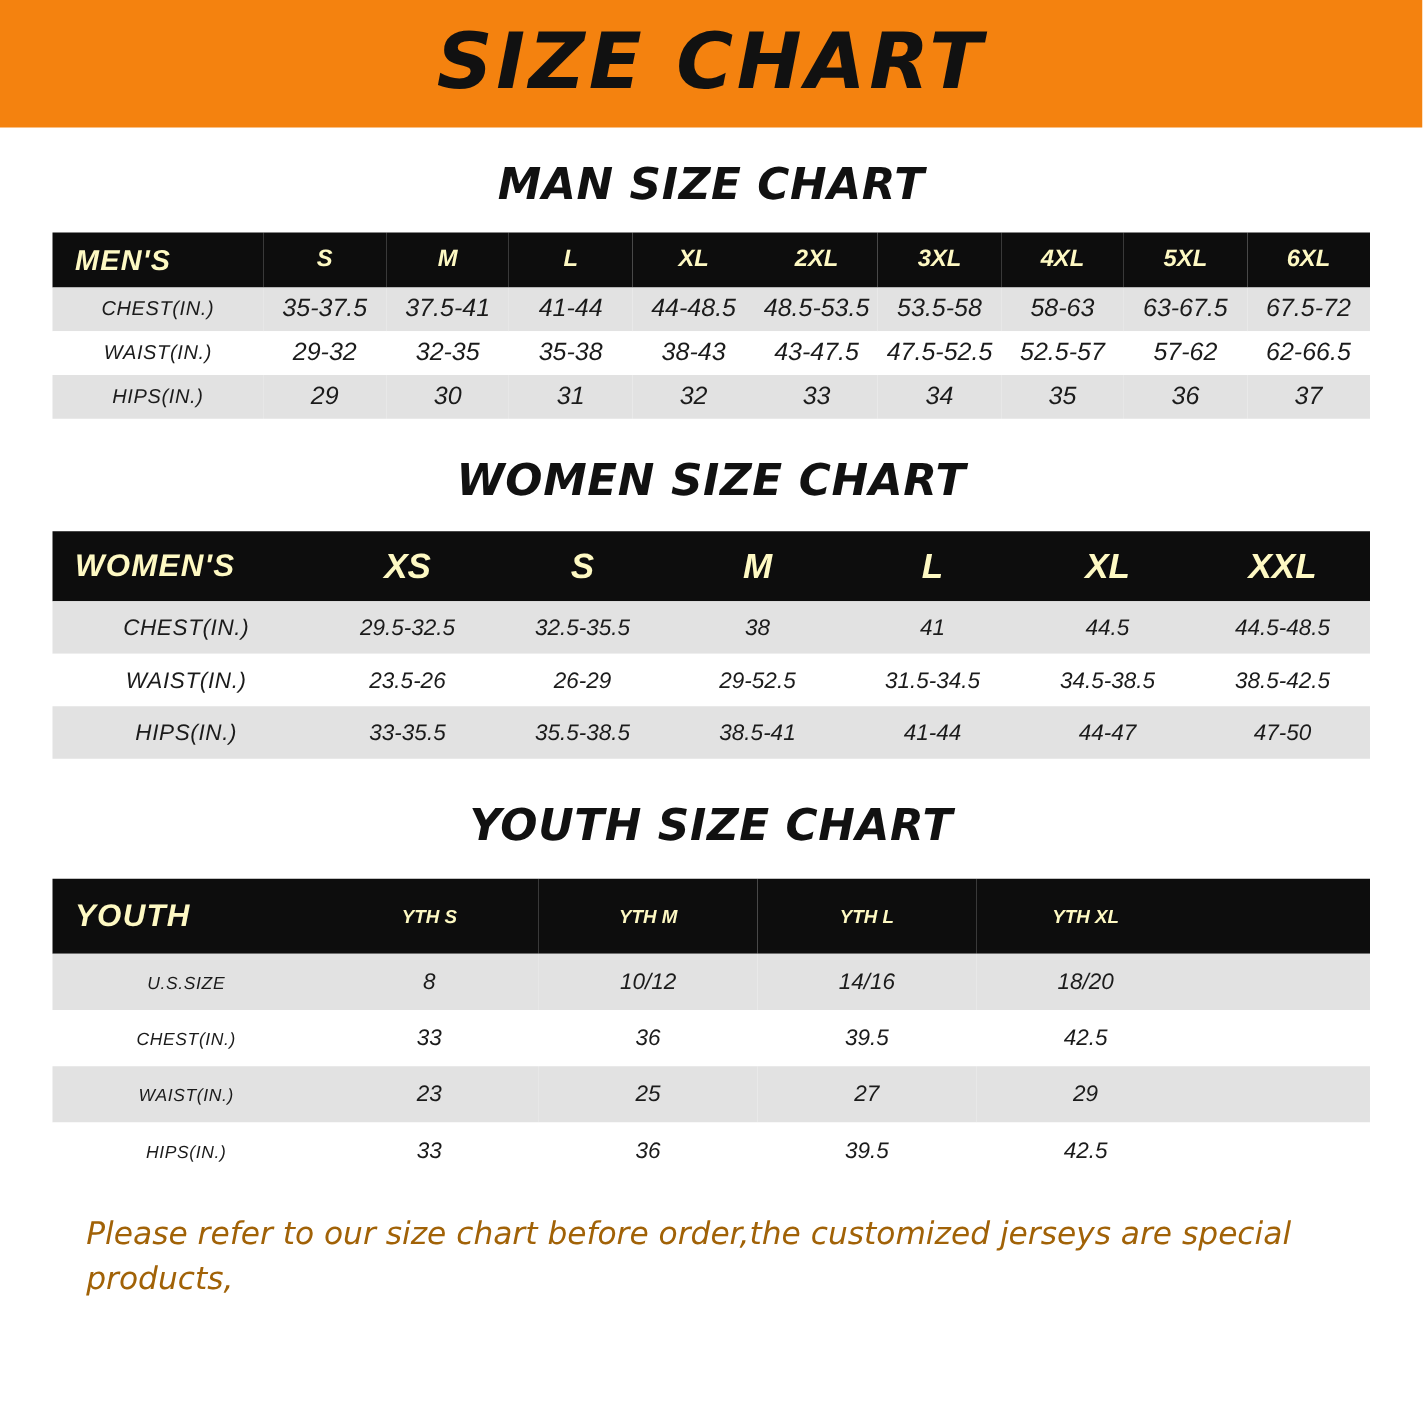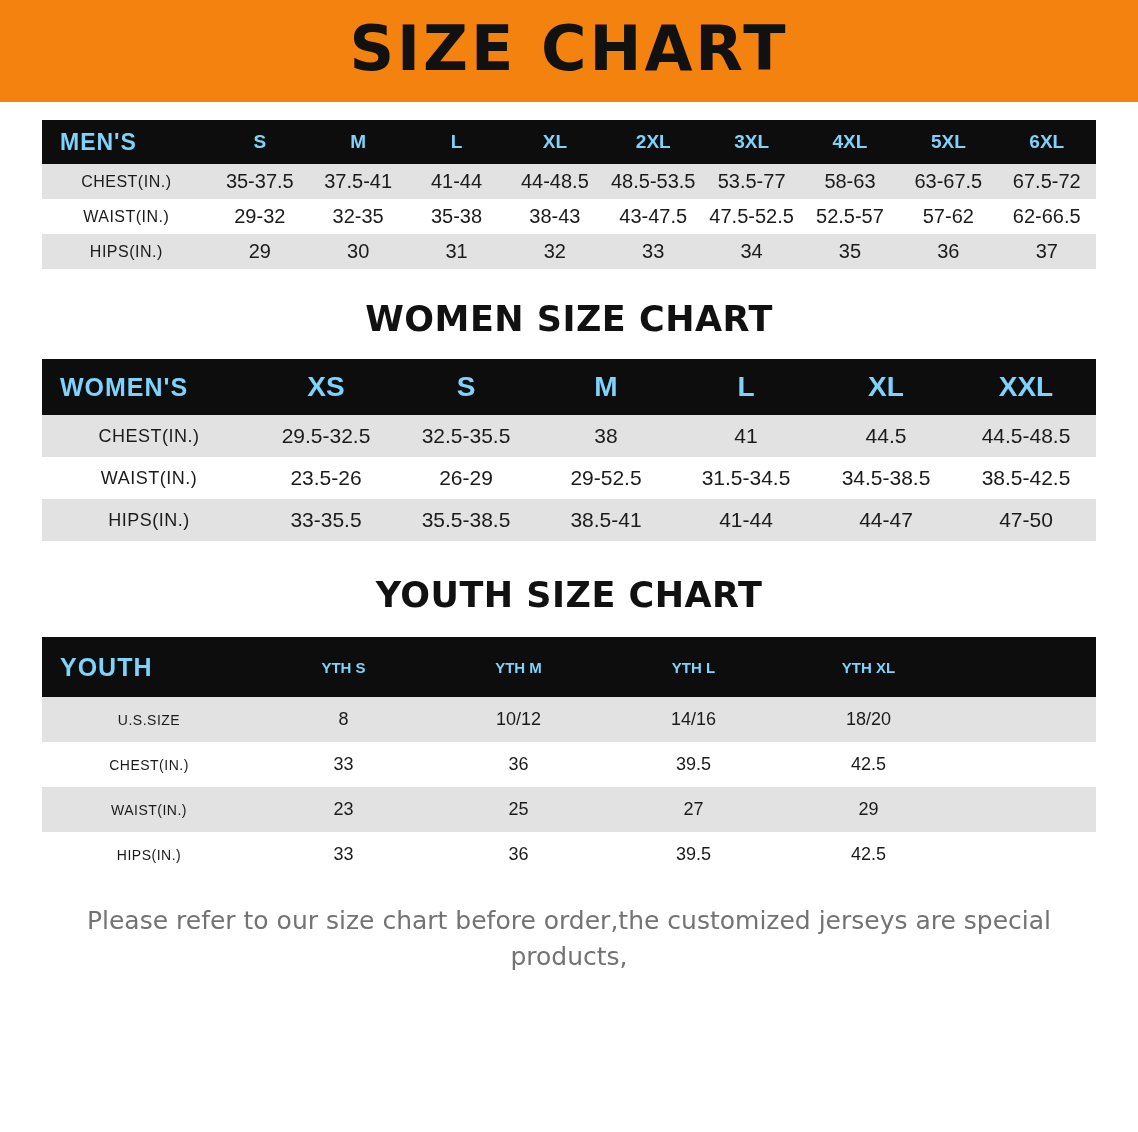--- a/index.html
+++ b/index.html
@@ -12,20 +12,21 @@
     background: #ffffff;
     font-family: "Liberation Sans", sans-serif;
     overflow: hidden;
   }
 
   .page {
     position: relative;
     width: 1138px;
     height: 1132px;
     background: #ffffff;
+    font-style: italic;
   }
 
   
   .banner {
     width: 100%;
     height: 102px;
     background: #f4820f;
     display: flex;
     align-items: center;
     justify-content: center;
@@ -64,21 +65,21 @@
     table-layout: fixed;
   }
   table.size-table th,
   table.size-table td {
     padding: 0;
     margin: 0;
   }
 
   .hdr-row { background: #0d0d0d; }
   .hdr-row th {
-    color: #7dd3fc;
+    color: #fef9c3;
     font-family: "Liberation Sans", sans-serif;
     font-weight: bold;
     text-align: center;
     vertical-align: middle;
   }
   .hdr-row th.lbl {
     text-align: left;
     padding-left: 18px;
     letter-spacing: 1px;
   }
@@ -98,54 +99,55 @@
 
   
   .men .hdr-row th { height: 44px; font-size: 19px; }
   .men .hdr-row th.lbl { font-size: 23px; }
   .men .data-row td { height: 35px; font-size: 20px; }
   .men .data-row td.lbl { font-size: 16px; }
 
   
   .women .hdr-row th { height: 56px; font-size: 28px; }
   .women .hdr-row th.lbl { font-size: 25px; }
-  .women .data-row td { height: 42px; font-size: 21px; }
+  .women .data-row td { height: 42px; font-size: 18px; }
   .women .data-row td.lbl { font-size: 18px; }
 
   
   .youth .hdr-row th { height: 60px; font-size: 15px; }
   .youth .hdr-row th.lbl { font-size: 25px; }
   .youth .data-row td { height: 45px; font-size: 18px; }
   .youth .data-row td.lbl { font-size: 14px; }
 
   .men-wrap   { margin-top: 18px; }
   .women-wrap { margin-top: 20px; }
   .youth-wrap { margin-top: 22px; }
 
   
   .note {
     margin: 26px auto 0 auto;
     width: 1000px;
-    text-align: center;
-    color: #737373;
+    text-align: left;
+    color: #a16207;
     font-family: "DejaVu Sans", sans-serif;
     font-size: 25px;
     line-height: 1.42;
   }
   .note span { display: block; }
 </style>
 </head>
 <body>
 
 <div class="page">
 
   <div class="banner">
     <div class="banner-title">SIZE CHART</div>
   </div>
 
+  <div class="section-title title-man">MAN SIZE CHART</div>
   <div class="table-wrap men-wrap">
     <table class="size-table men">
       <colgroup>
         <col style="width:168px">
         <col style="width:98px">
           <col style="width:98px">
           <col style="width:98px">
         <col style="width:98px">
           <col style="width:98px">
           <col style="width:98px">
@@ -168,21 +170,21 @@
         </tr>
       </thead>
       <tbody>
         <tr class="data-row row-shade">
           <td class="lbl">CHEST(IN.)</td>
           <td>35-37.5</td>
           <td>37.5-41</td>
           <td>41-44</td>
           <td>44-48.5</td>
           <td>48.5-53.5</td>
-          <td>53.5-77</td>
+          <td>53.5-58</td>
           <td>58-63</td>
           <td>63-67.5</td>
           <td>67.5-72</td>
         </tr>
         <tr class="data-row row-plain">
           <td class="lbl">WAIST(IN.)</td>
           <td>29-32</td>
           <td>32-35</td>
           <td>35-38</td>
           <td>38-43</td>

